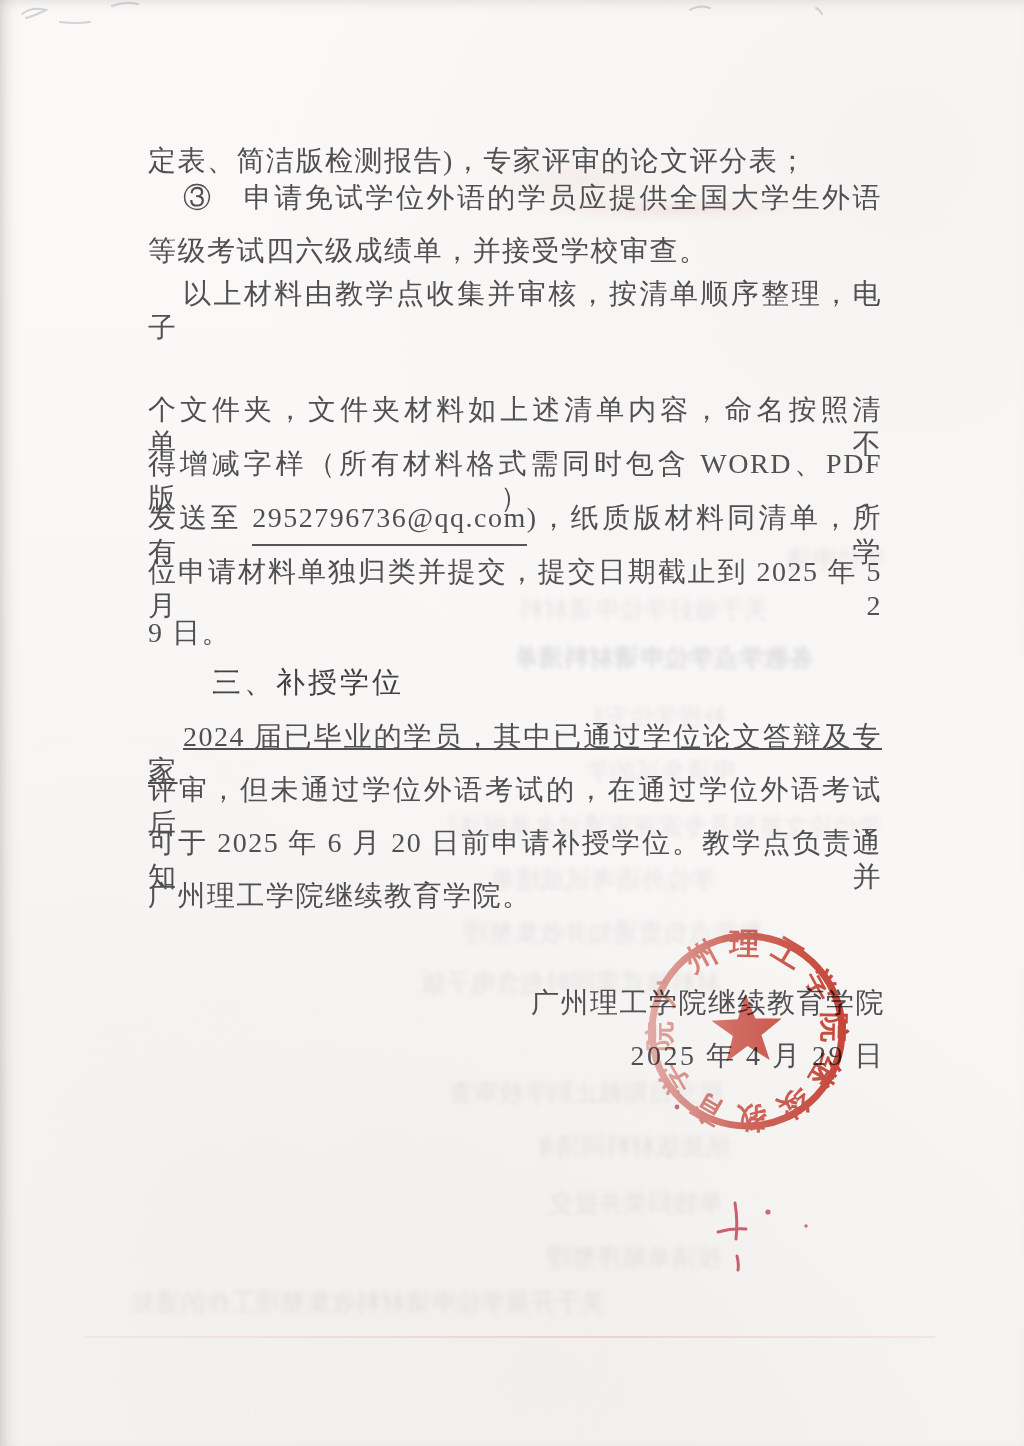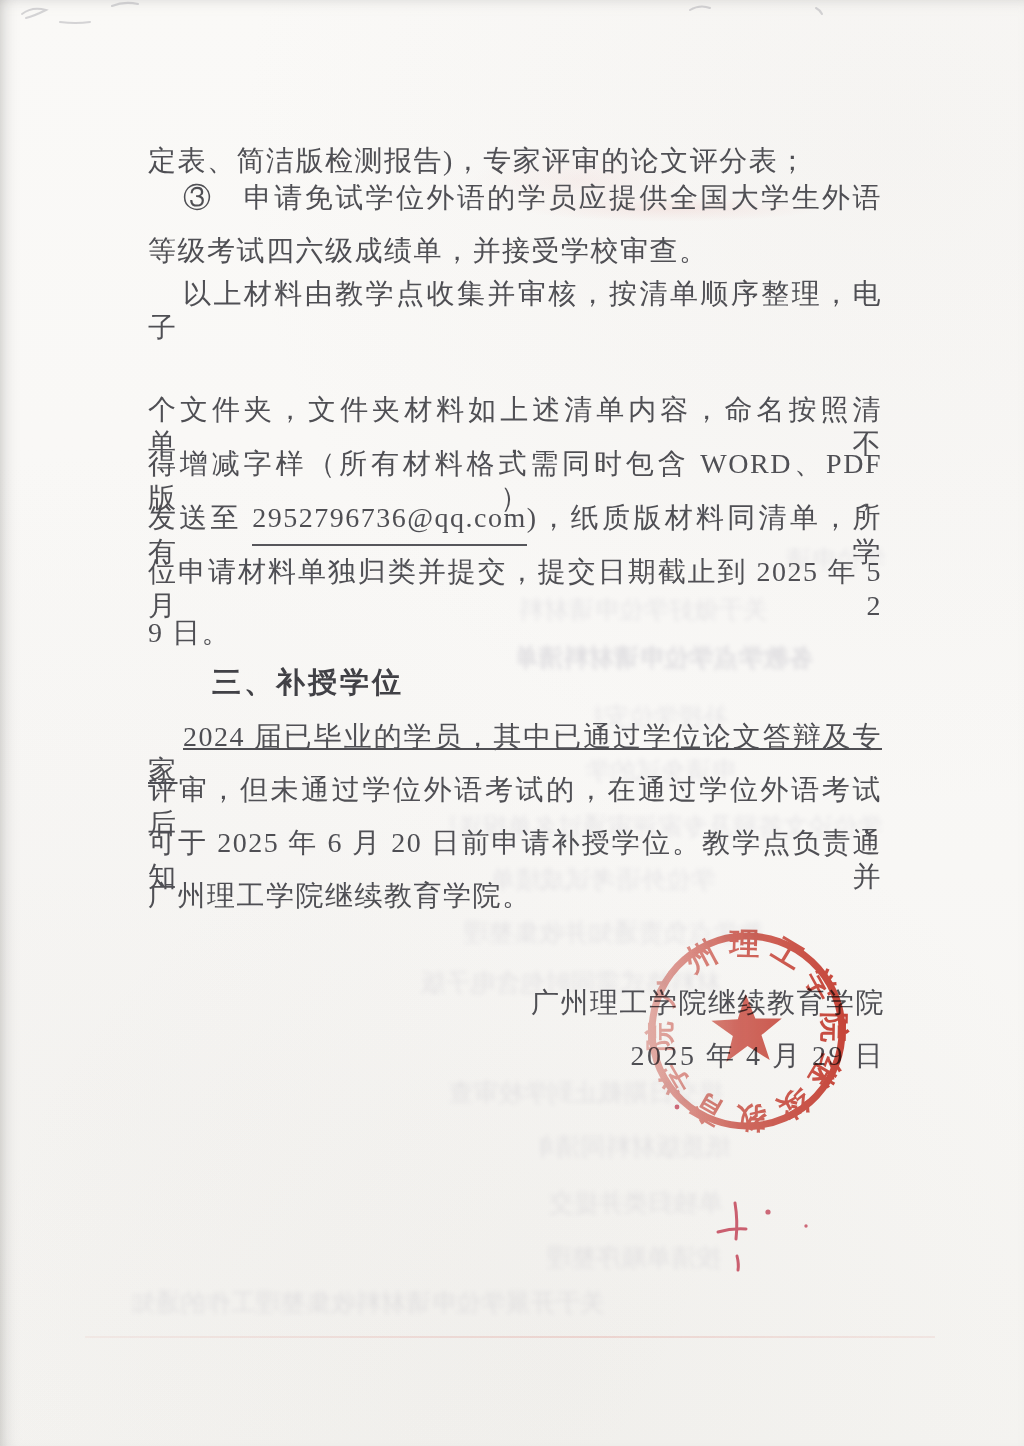--- a/index.html
+++ b/index.html
@@ -24,21 +24,21 @@
     font-size:28px;line-height:34px;
     color:#4f4f54;
     letter-spacing:1.5px;
     z-index:10;
   }
   .just{text-align:justify;text-align-last:justify;text-justify:inter-character;}
   .ind{text-indent:35px;}
   .heading{
     position:absolute;left:212px;top:663px;
     font-family:"Liberation Sans","DejaVu Sans",sans-serif;
-    font-weight:bold;font-size:29px;color:#414146;
+    font-weight:normal;font-size:29px;color:#414146;
     letter-spacing:3px;z-index:10;
   }
   .email-underline{border-bottom:2px solid #56565b;padding-bottom:11px;}
   .sig{
     position:absolute;left:148px;width:737px;
     text-align:right;font-size:28px;color:#4f4f54;
     letter-spacing:1.5px;z-index:10;
   }
   
   .ghost{

